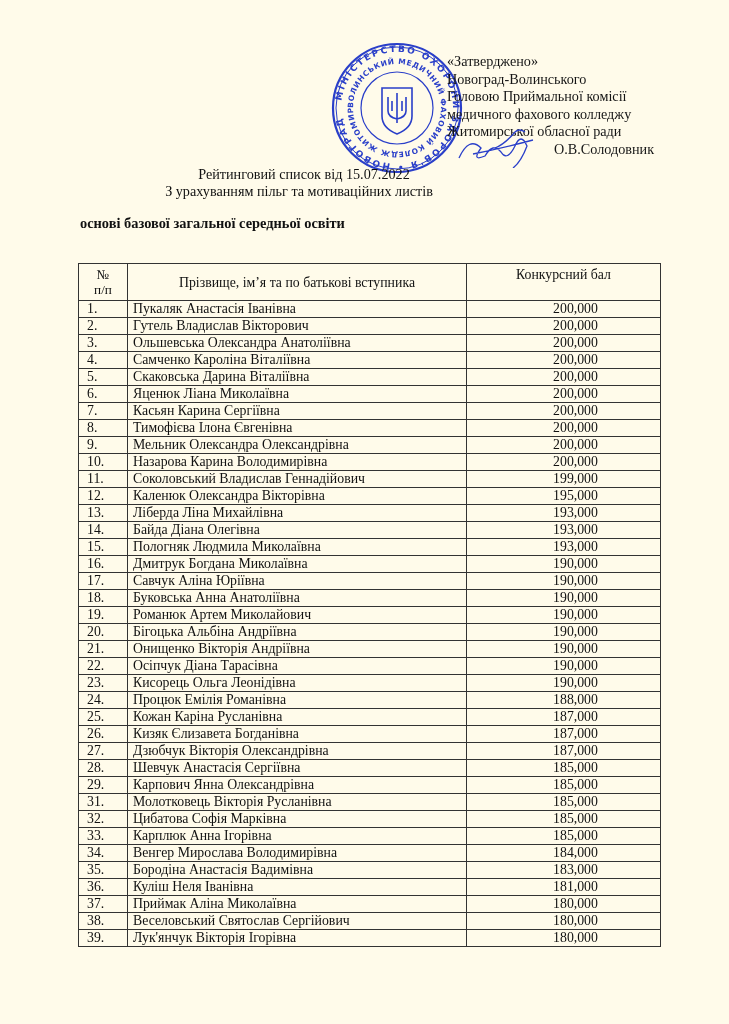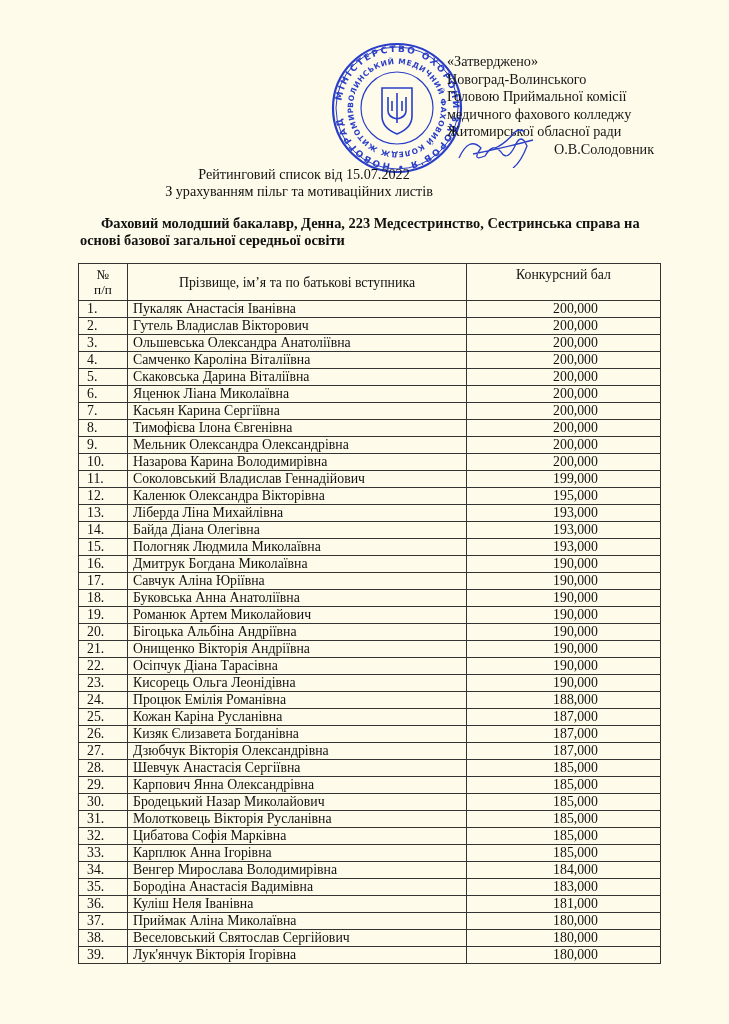--- a/index.html
+++ b/index.html
@@ -82,21 +82,20 @@
 <svg class="signature" viewBox="0 0 86 40">
   <path d="M4,30 q10,-22 22,-10 q-10,14 4,8 q8,-14 16,-4 q6,10 14,-6 q6,-14 12,0 q-6,16 -14,22 M18,26 q30,-6 60,-14 M40,20 q10,-4 20,-16 q4,-4 10,0" fill="none" stroke="#2a3fc9" stroke-width="1.3"></path>
 </svg>
 
 <div class="titles">
   <div class="t1">Рейтинговий список від 15.07.2022</div>
   <div class="t2">З урахуванням пільг та мотиваційних листів</div>
 </div>
 
 <div class="program">
-  <div class="p1">Фаховий молодший бакалавр, Денна, 223 Медсестринство, Сестринська справа на</div>
   <div class="p2">основі базової загальної середньої освіти</div>
 </div>
 
 <table>
   <thead>
     <tr>
       <th class="c1">
         <span>№</span><br>
         <span>п/п</span>
       </th>
@@ -244,25 +243,20 @@
         <td class="c1">28.</td>
         <td class="c2">Шевчук Анастасія Сергіївна</td>
         <td class="c3">185,000</td>
       </tr>
       <tr>
         <td class="c1">29.</td>
         <td class="c2">Карпович Янна Олександрівна</td>
         <td class="c3">185,000</td>
       </tr>
       <tr>
-        <td class="c1">30.</td>
-        <td class="c2">Бродецький Назар Миколайович</td>
-        <td class="c3">185,000</td>
-      </tr>
-      <tr>
         <td class="c1">31.</td>
         <td class="c2">Молотковець Вікторія Русланівна</td>
         <td class="c3">185,000</td>
       </tr>
       <tr>
         <td class="c1">32.</td>
         <td class="c2">Цибатова Софія Марківна</td>
         <td class="c3">185,000</td>
       </tr>
       <tr>

